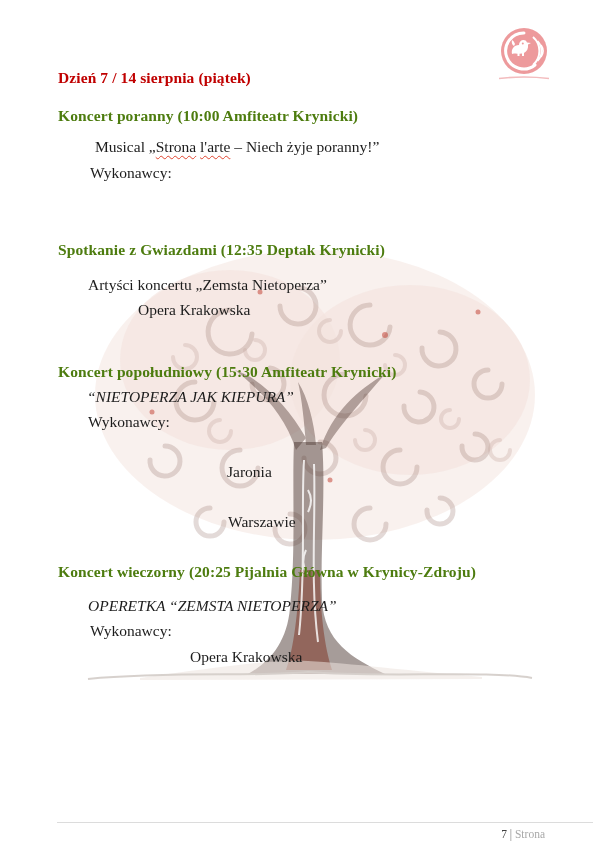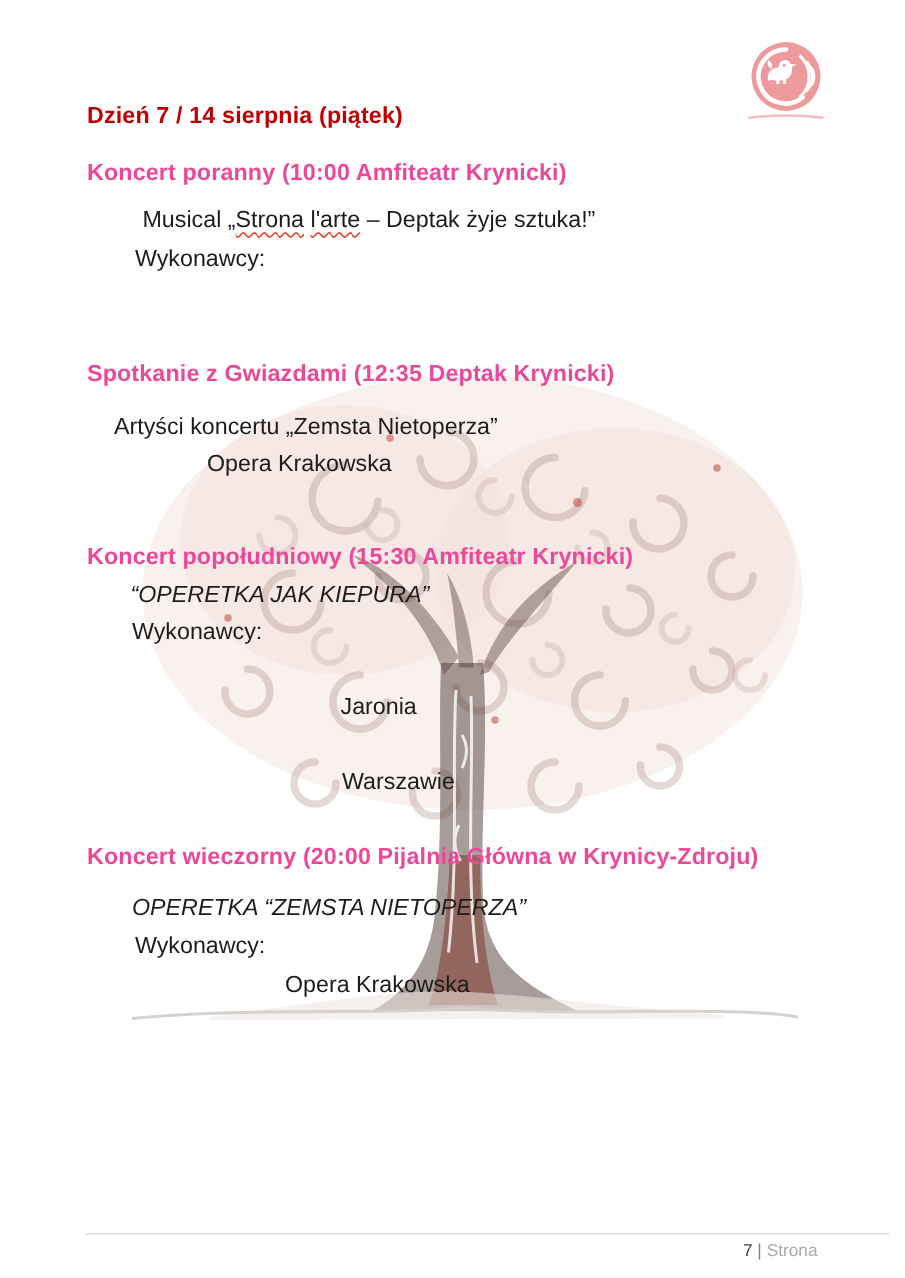--- a/index.html
+++ b/index.html
@@ -1,30 +1,30 @@
 <!DOCTYPE html>
 <html><head>
 <meta charset="utf-8">
 <style>
   html,body{margin:0;padding:0;background:#ffffff;}
   .page{
     position:relative;
     width:603px;height:852px;
     background:#ffffff;
     overflow:hidden;
-    font-family:Liberation Sans, sans-serif;
+    font-family:Liberation Serif, serif;
   }
   .line{
     position:absolute;
     white-space:pre;
     font-size:15.5px;
     color:#1c1c1c;
     z-index:3;
   }
-  .bold{font-weight:bold;color:#ec4899;letter-spacing:.1px;}
+  .bold{font-weight:bold;color:#4d7c0f;letter-spacing:.1px;}
   .red{color:#C00000;}
   .italic{font-style:italic;}
   .squiggle{
     text-decoration:underline;
     text-decoration-style:wavy;
     text-decoration-color:#E0442F;
     text-decoration-thickness:1px;
     text-underline-offset:3px;
   }
   .logo{position:absolute;left:498px;top:26px;z-index:2;}
@@ -122,44 +122,44 @@
     </g>
 
     <path d="M60 428 C140 417 195 409 228 411 C268 413 330 421 402 427 L402 429 L60 430 Z" fill="#EDE3DE" opacity="0.55"></path>
     <path d="M8 429 C90 421 180 427 228 422 C300 428 410 420 452 428" stroke="#D5CFCA" stroke-width="2" fill="none" opacity="0.95"></path>
   </svg>
 
   <div class="line bold red" style="left:58px;top:69px;">Dzień 7 / 14 sierpnia (piątek)</div>
 
   <div class="line bold" style="left:58px;top:107px;">Koncert poranny (10:00 Amfiteatr Krynicki)</div>
 
-  <div class="line" style="left:95px;top:138px;"><span>Musical „</span><span class="squiggle">Strona</span><span> </span><span class="squiggle">l'arte</span><span> – Deptak żyje sztuka!”</span></div>
+  <div class="line" style="left:95px;top:138px;"><span>Musical „</span><span class="squiggle">Strona</span><span> </span><span class="squiggle">l'arte</span><span> – Niech żyje poranny!”</span></div>
 
   <div class="line" style="left:90px;top:164px;">Wykonawcy:</div>
 
 
   <div class="line bold" style="left:58px;top:241px;">Spotkanie z Gwiazdami (12:35 Deptak Krynicki)</div>
 
-  <div class="line" style="left:76px;top:276px;">Artyści koncertu „Zemsta Nietoperza”</div>
+  <div class="line" style="left:88px;top:276px;">Artyści koncertu „Zemsta Nietoperza”</div>
 
   <div class="line" style="left:138px;top:301px;">Opera Krakowska</div>
 
   <div class="line bold" style="left:58px;top:363px;">Koncert popołudniowy (15:30 Amfiteatr Krynicki)</div>
 
-  <div class="line italic" style="left:87px;top:388px;">“OPERETKA JAK KIEPURA”</div>
+  <div class="line italic" style="left:87px;top:388px;">“NIETOPERZA JAK KIEPURA”</div>
 
   <div class="line" style="left:88px;top:413px;">Wykonawcy:</div>
 
 
   <div class="line" style="left:227px;top:463px;">Jaronia</div>
 
 
   <div class="line" style="left:228px;top:513px;">Warszawie</div>
 
-  <div class="line bold" style="left:58px;top:563px;">Koncert wieczorny (20:00 Pijalnia Główna w Krynicy-Zdroju)</div>
+  <div class="line bold" style="left:58px;top:563px;">Koncert wieczorny (20:25 Pijalnia Główna w Krynicy-Zdroju)</div>
 
   <div class="line italic" style="left:88px;top:597px;">OPERETKA “ZEMSTA NIETOPERZA”</div>
 
   <div class="line" style="left:90px;top:622px;">Wykonawcy:</div>
 
   <div class="line" style="left:190px;top:648px;">Opera Krakowska</div>
 
   <div class="footer-rule"></div>
   <div class="footer-text"><span class="footer-num">7</span><span class="footer-sep"> | </span><span class="footer-label">Strona</span></div>
 

